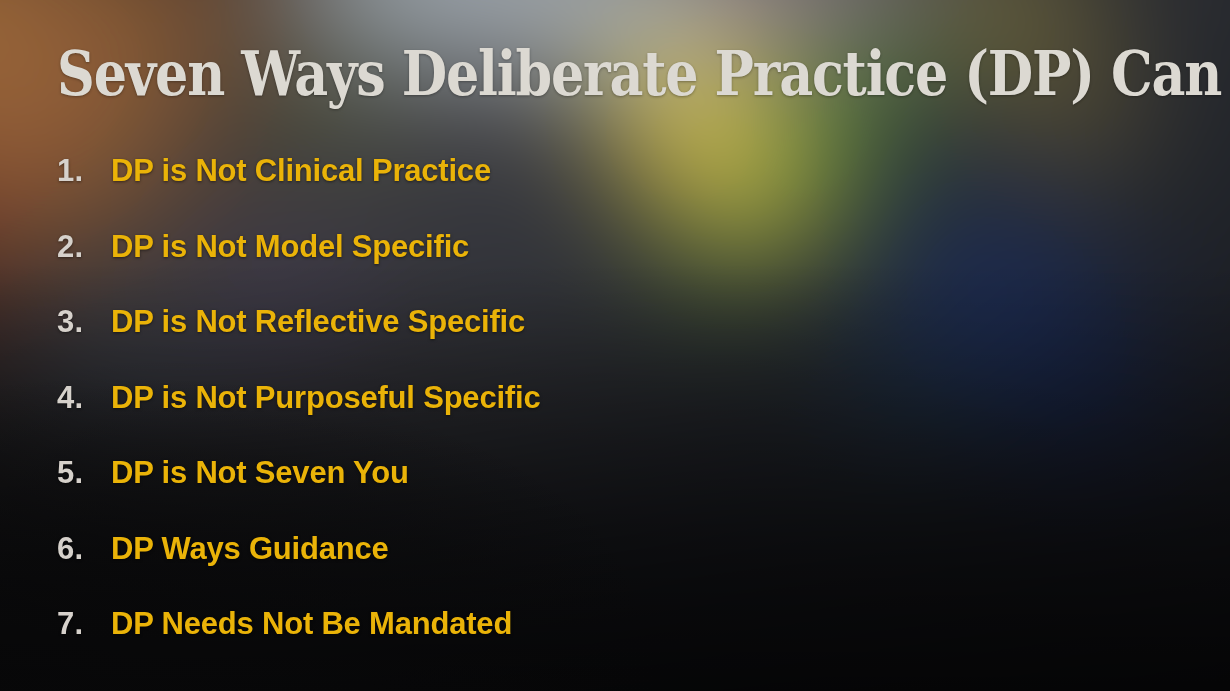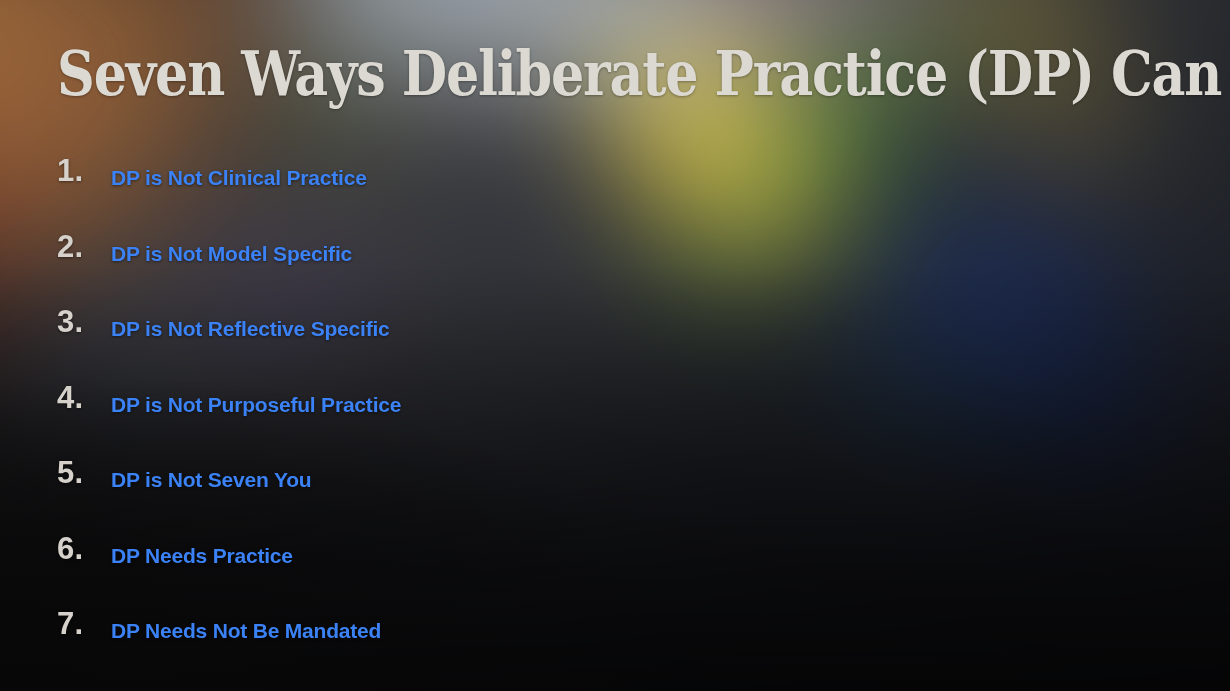--- a/index.html
+++ b/index.html
@@ -128,28 +128,27 @@
     width: 54px;
     font-size: 31px;
     font-weight: 700;
     line-height: 1;
     color: #d6d1cb;
     letter-spacing: 0.3px;
     text-shadow: 0 1px 3px rgba(0,0,0,0.45);
   }
   .item-label {
     flex: 0 0 auto;
-    font-size: 21px;
+    font-size: 31px;
     font-weight: 700;
     line-height: 1;
-    color: #3b82f6;
+    color: #eab308;
     letter-spacing: -0.2px;
     white-space: nowrap;
     text-shadow: 0 1px 3px rgba(0,0,0,0.5);
-    margin-top: 12px;
   }
 </style>
 </head>
 <body>
 
 <div id="slide">
 
   <div id="bg"></div>
   <div id="bg-shade"></div>
 
@@ -169,31 +168,31 @@
         <span class="item-label">DP is Not Model Specific</span>
       </li>
 
       <li class="item">
         <span class="item-num">3.</span>
         <span class="item-label">DP is Not Reflective Specific</span>
       </li>
 
       <li class="item">
         <span class="item-num">4.</span>
-        <span class="item-label">DP is Not Purposeful Practice</span>
+        <span class="item-label">DP is Not Purposeful Specific</span>
       </li>
 
       <li class="item">
         <span class="item-num">5.</span>
         <span class="item-label">DP is Not Seven You</span>
       </li>
 
       <li class="item">
         <span class="item-num">6.</span>
-        <span class="item-label">DP Needs Practice</span>
+        <span class="item-label">DP Ways Guidance</span>
       </li>
 
       <li class="item">
         <span class="item-num">7.</span>
         <span class="item-label">DP Needs Not Be Mandated</span>
       </li>
 
     </ol>
 
   </div>

